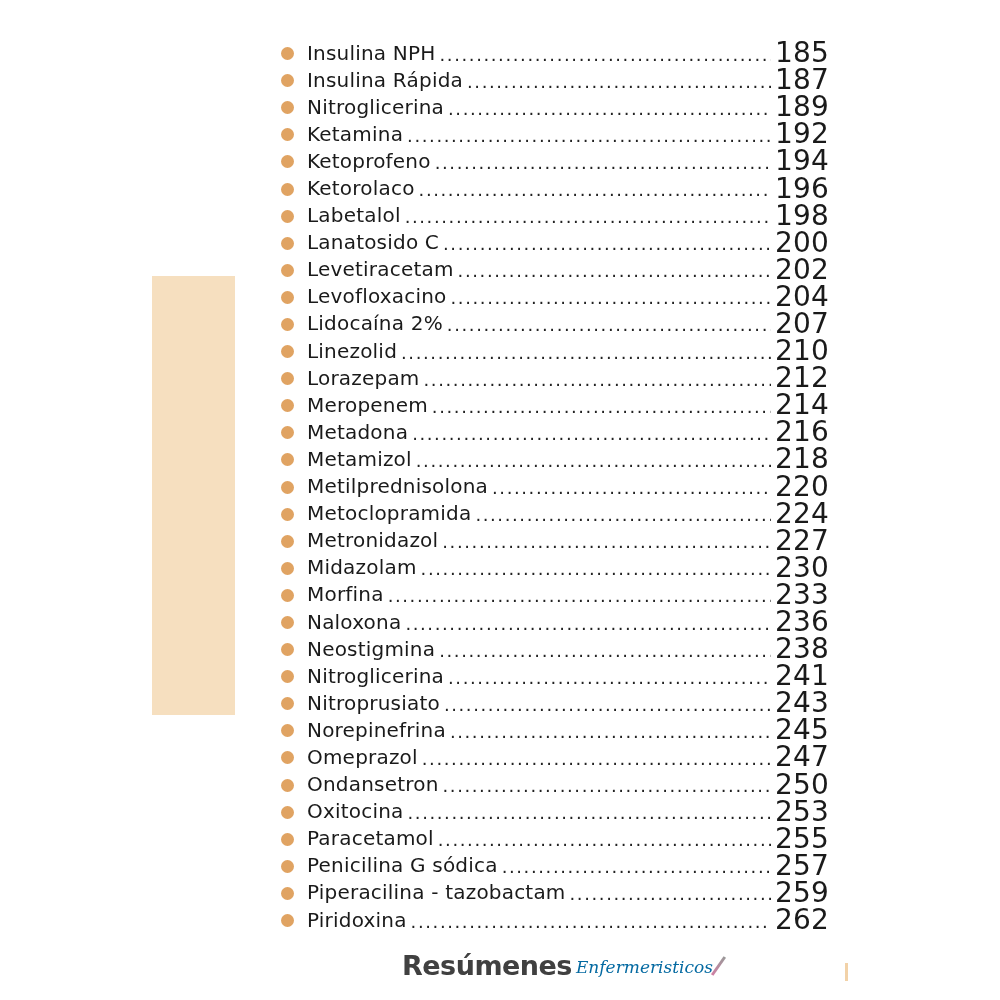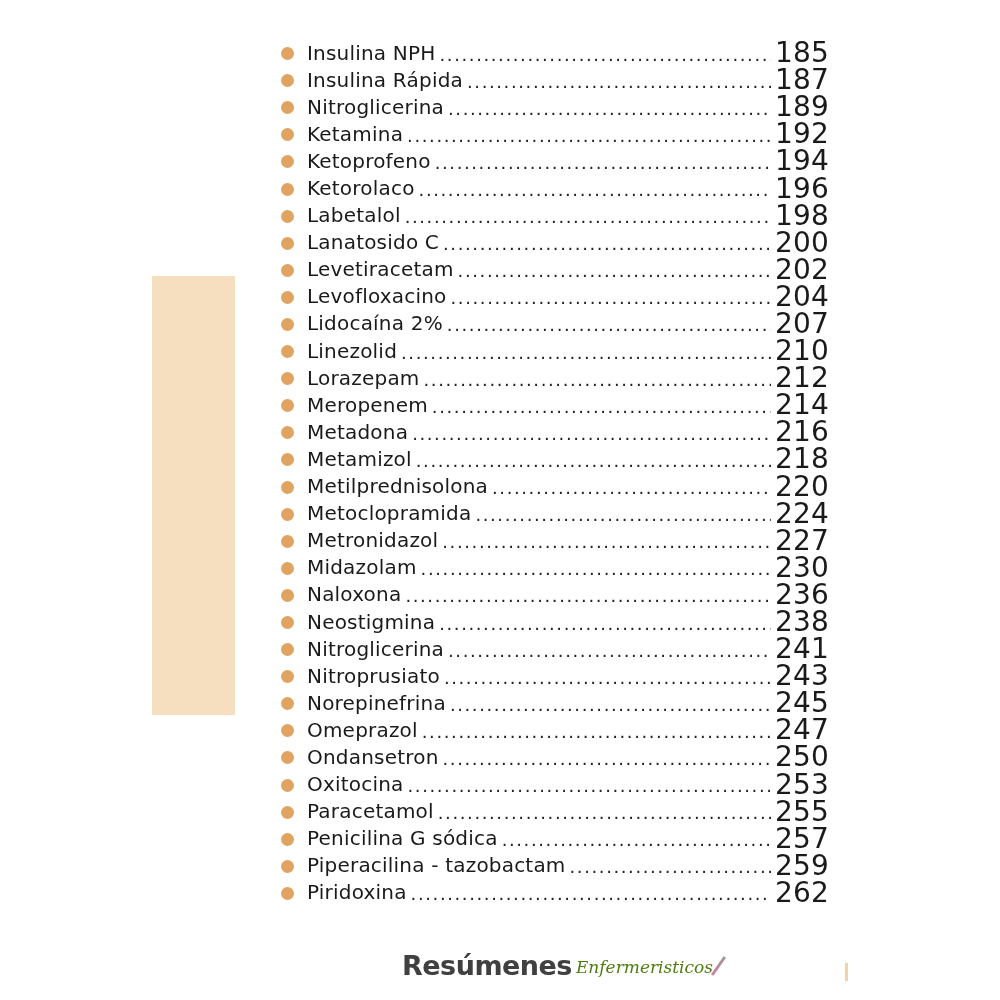--- a/index.html
+++ b/index.html
@@ -87,21 +87,21 @@
       font-family: "DejaVu Sans", sans-serif;
       font-weight: bold;
       font-size: 27px;
       color: #404040;
       letter-spacing: -0.5px;
     }
     .logo-script {
       font-family: "DejaVu Serif", serif;
       font-style: italic;
       font-size: 17px;
-      color: #4d7c0f;
+      color: #0369a1;
       margin-left: 4px;
       margin-bottom: 4px;
     }
     .pencil-icon {
       display: inline-block;
       width: 3px;
       height: 22px;
       background: linear-gradient(#999, #D07FA4);
       transform: rotate(35deg);
       margin-left: 4px;
@@ -237,20 +237,26 @@
     <span class="page">227</span>
   </li>
     <li class="toc-item">
     <span class="bullet"></span>
     <span class="name">Midazolam</span>
     <span class="leader"></span>
     <span class="page">230</span>
   </li>
     <li class="toc-item">
     <span class="bullet"></span>
+    <span class="name">Morfina</span>
+    <span class="leader"></span>
+    <span class="page">233</span>
+  </li>
+    <li class="toc-item">
+    <span class="bullet"></span>
     <span class="name">Naloxona</span>
     <span class="leader"></span>
     <span class="page">236</span>
   </li>
     <li class="toc-item">
     <span class="bullet"></span>
     <span class="name">Neostigmina</span>
     <span class="leader"></span>
     <span class="page">238</span>
   </li>

